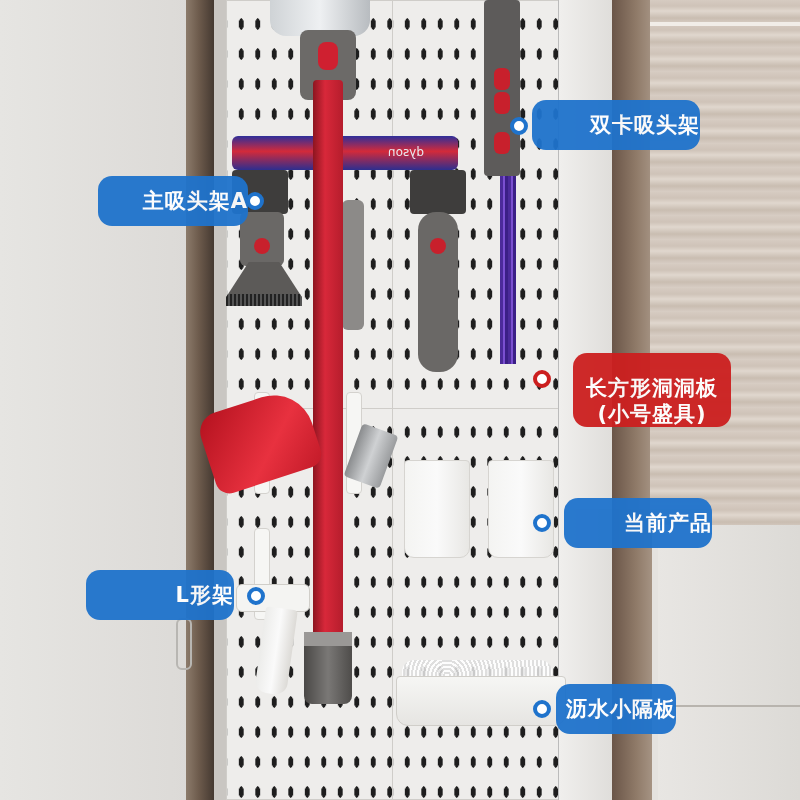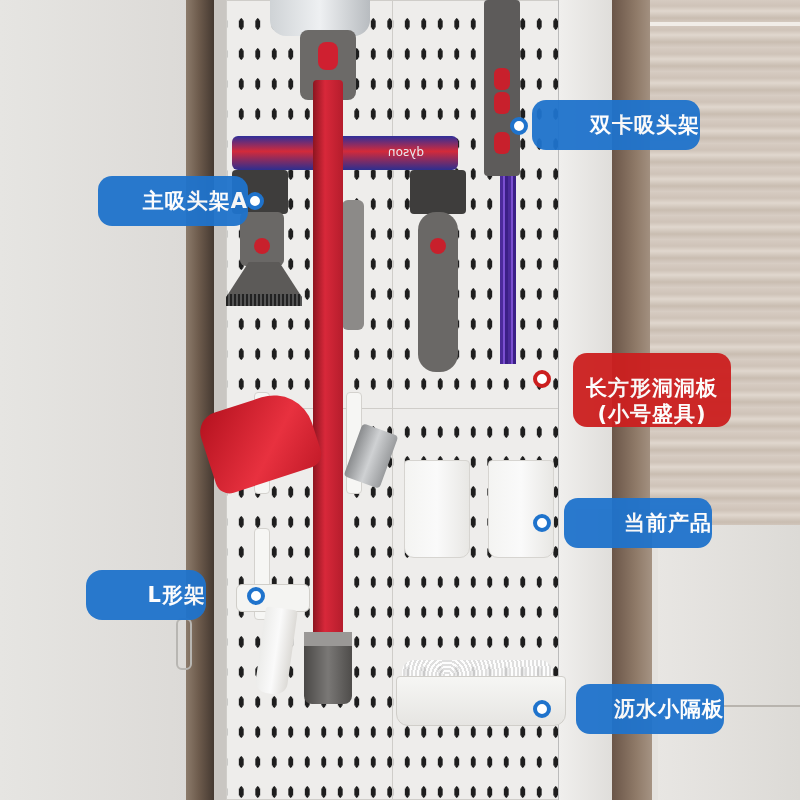--- a/index.html
+++ b/index.html
@@ -133,21 +133,21 @@
 <div class="callout red" style="left:564px;top:353px;width:158px;margin-left:9px;">
   <span>长方形洞洞板</span>
   <span>(小号盛具)</span>
 </div>
 
 <div class="dot blue" style="left:533px;top:514px;"></div>
 <div class="callout blue" style="left:564px;top:498px;width:148px;">
   <span>当前产品</span>
 </div>
 
-<div class="callout blue" style="left:86px;top:570px;width:120px;border-radius:16px;">
+<div class="callout blue" style="left:86px;top:570px;width:148px;">
   <span>L形架</span>
 </div>
 <div class="dot blue" style="left:247px;top:587px;"></div>
 
 <div class="dot blue" style="left:533px;top:700px;"></div>
-<div class="callout blue" style="left:576px;top:684px;width:148px;">
+<div class="callout blue" style="left:556px;top:684px;width:120px;">
   <span>沥水小隔板</span>
 </div>
 
 </body></html>

